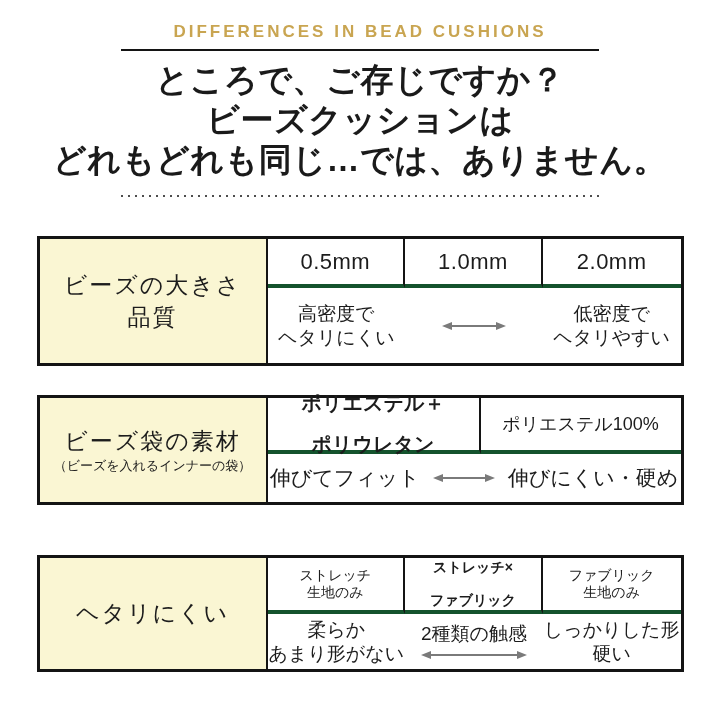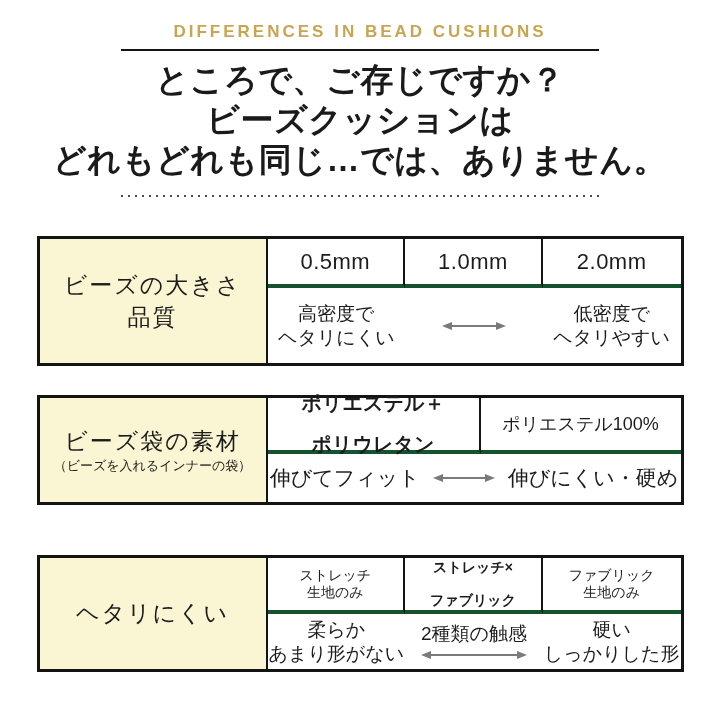--- a/index.html
+++ b/index.html
@@ -139,19 +139,19 @@
       </div>
       <div class="scale-mid">
         <div class="scale-text">2種類の触感</div>
         <svg class="arrow-svg" width="108" height="12" viewBox="0 0 108 12">
           <line x1="9" y1="6" x2="99" y2="6" stroke="#7a7a7a" stroke-width="2"></line>
           <path d="M1,6 L11,2 L11,10 Z" fill="#7a7a7a"></path>
           <path d="M107,6 L97,2 L97,10 Z" fill="#7a7a7a"></path>
         </svg>
       </div>
       <div class="scale-text">
+        <div>しっかりした形</div>
         <div>硬い</div>
-        <div>しっかりした形</div>
       </div>
     </div>
   </div>
 
 </div>
 
 </body></html>

